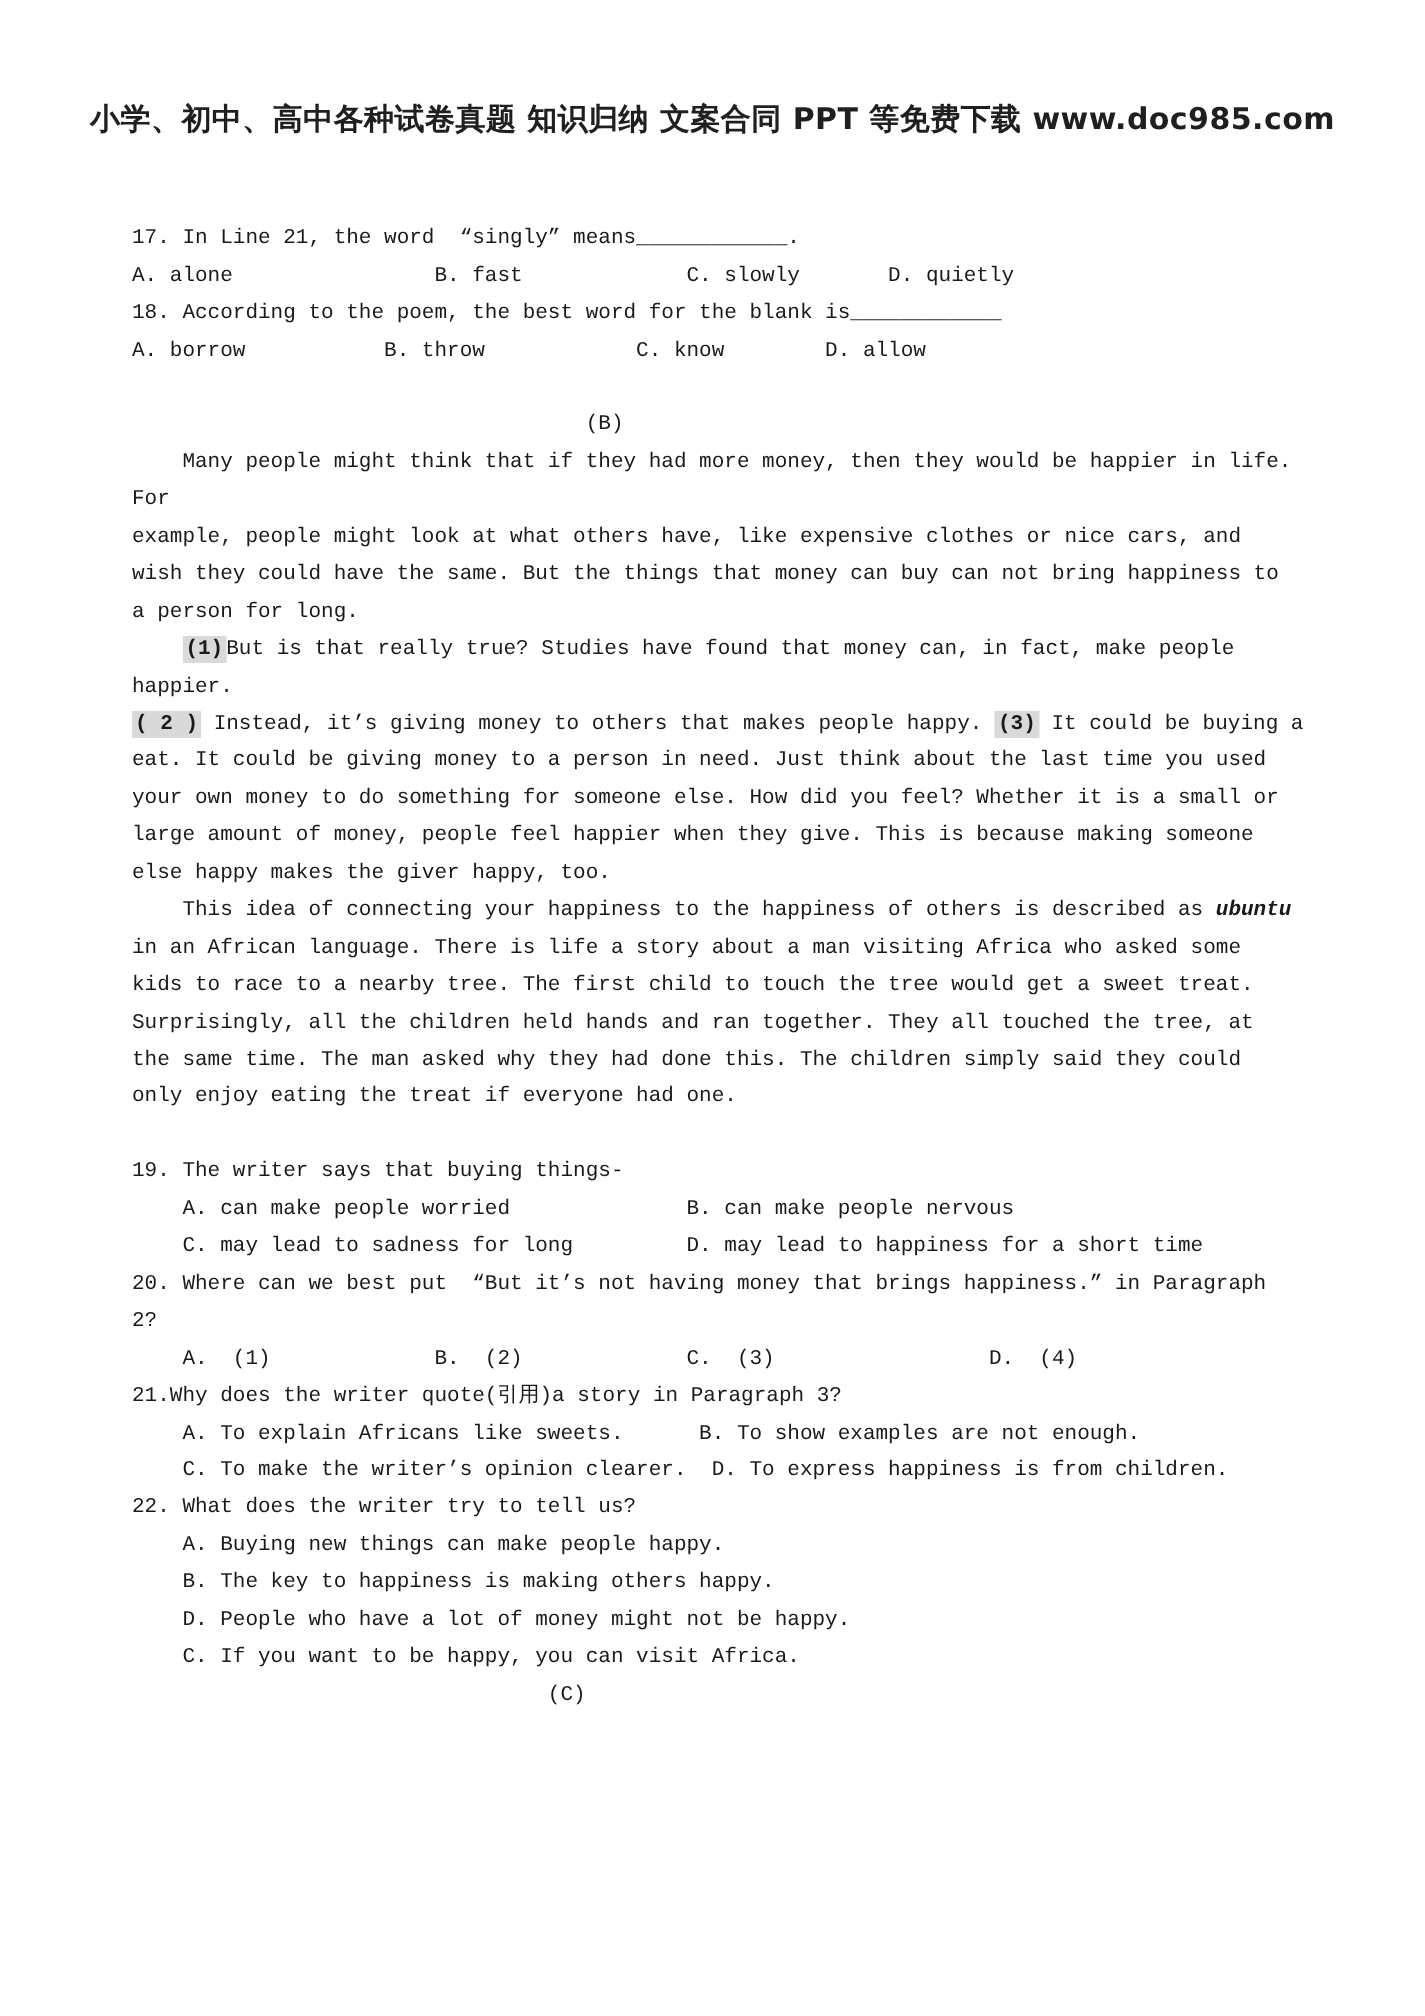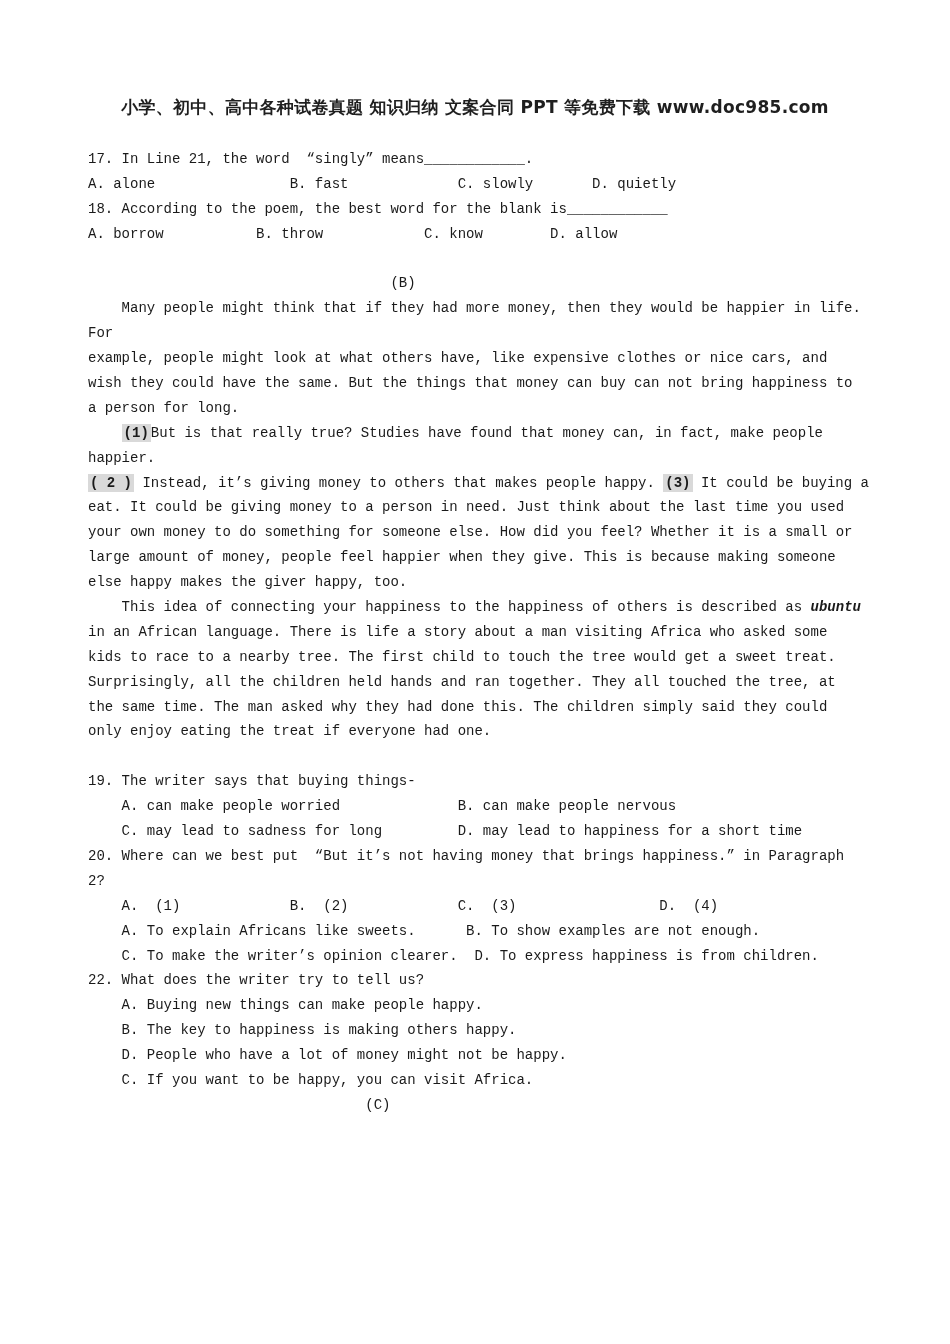--- a/index.html
+++ b/index.html
@@ -8,23 +8,22 @@
     width:950px;height:1344px;
     background:#ffffff;
     overflow:hidden;
     font-family:"Liberation Mono","DejaVu Sans Mono",monospace;
     color:#1a1a1a;
   }
   .header{
     position:absolute;top:66px;left:0;width:100%;
     text-align:center;
     font-family:"DejaVu Sans","Liberation Sans",sans-serif;
-    font-size:17px;font-weight:600;color:#1f1f1f;
+    font-size:20px;font-weight:600;color:#1f1f1f;
     letter-spacing:.3px;
-    margin-top:30px;
   }
   .doc{
     position:absolute;left:88px;top:147px;width:830px;
   }
   .line{
     height:24.9px;line-height:24.9px;
     white-space:pre;
     font-size:14px;
   }
   .hl{
@@ -66,20 +65,21 @@
       <div class="line"><span>Surprisingly, all the children held hands and ran together. They all touched the tree, at</span></div>
       <div class="line"><span>the same time. The man asked why they had done this. The children simply said they could</span></div>
       <div class="line"><span>only enjoy eating the treat if everyone had one.</span></div>
       <div class="line"><span></span></div>
       <div class="line"><span>19. The writer says that buying things-</span></div>
       <div class="line"><span>    A. can make people worried              B. can make people nervous</span></div>
       <div class="line"><span>    C. may lead to sadness for long         D. may lead to happiness for a short time</span></div>
       <div class="line"><span>20. Where can we best put  “But it’s not having money that brings happiness.” in Paragraph</span></div>
       <div class="line"><span>2?</span></div>
       <div class="line"><span>    A.  (1)             B.  (2)             C.  (3)                 D.  (4)</span></div>
+      <div class="line"><span>21.Why does the writer quote(引用)a story in Paragraph 3?</span></div>
       <div class="line"><span>    A. To explain Africans like sweets.      B. To show examples are not enough.</span></div>
       <div class="line"><span>    C. To make the writer’s opinion clearer.  D. To express happiness is from children.</span></div>
       <div class="line"><span>22. What does the writer try to tell us?</span></div>
       <div class="line"><span>    A. Buying new things can make people happy.</span></div>
       <div class="line"><span>    B. The key to happiness is making others happy.</span></div>
       <div class="line"><span>    D. People who have a lot of money might not be happy.</span></div>
       <div class="line"><span>    C. If you want to be happy, you can visit Africa.</span></div>
       <div class="line"><span>                                 (C)</span></div>
     </div>
 </div>

